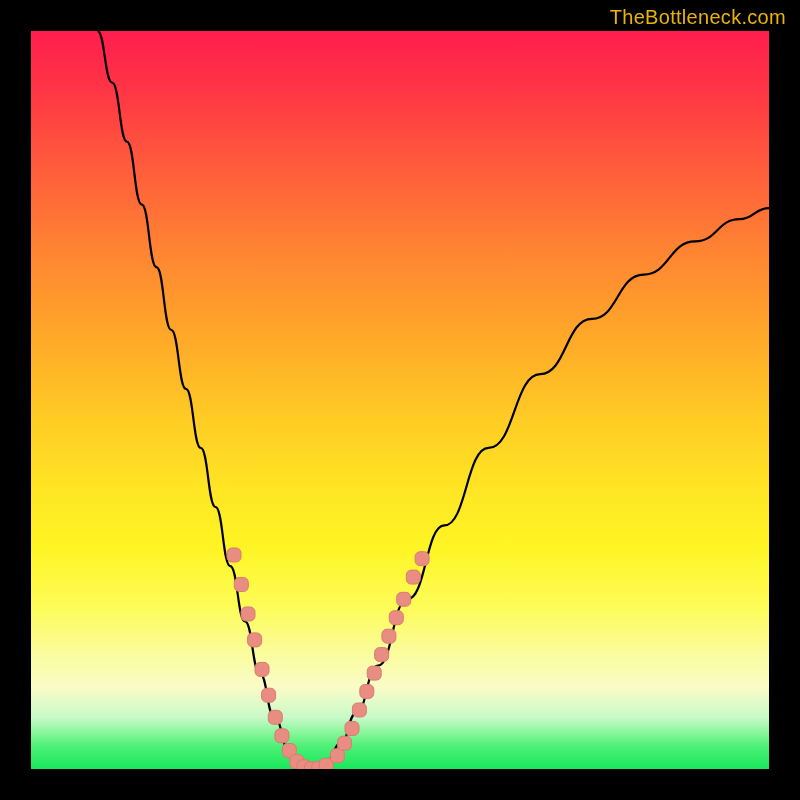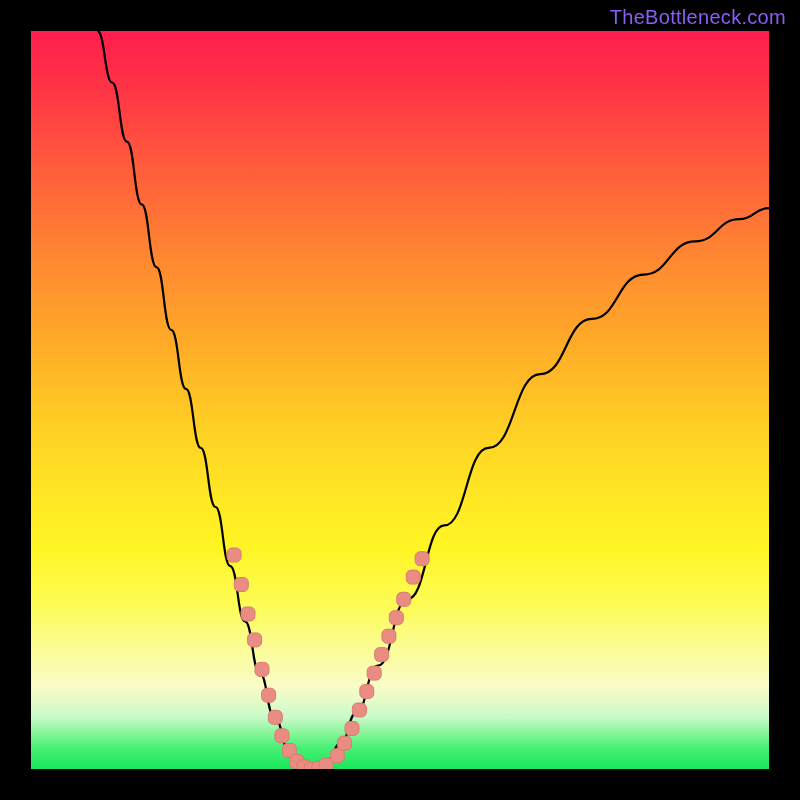--- a/index.html
+++ b/index.html
@@ -45,21 +45,21 @@
       #C8FAC8 93%,
       #8CF69C 95%,
       #4BF076 97%,
       #18E85A 100%
     );
   }
   .watermark {
     position: absolute;
     top: 6px;
     right: 14px;
-    color: #8b5cf6;
+    color: #eab308;
     font-size: 20px;
     font-weight: 400;
     letter-spacing: 0.3px;
     z-index: 5;
   }
   svg.curve {
     position: absolute;
     inset: 0;
     width: 100%;
     height: 100%;

